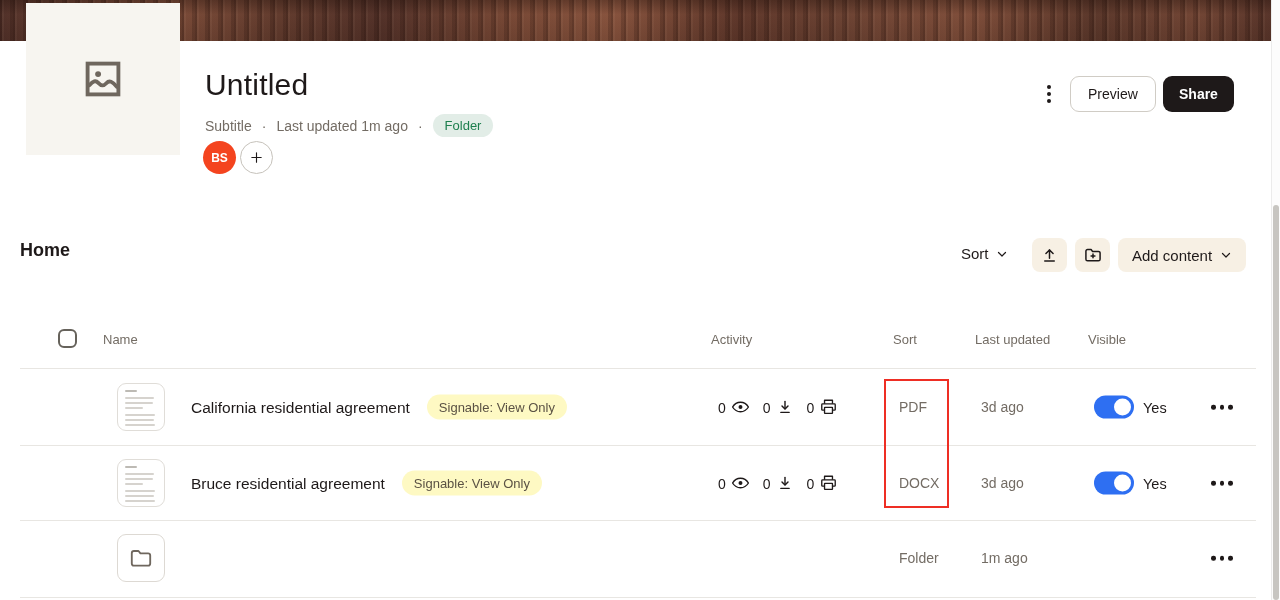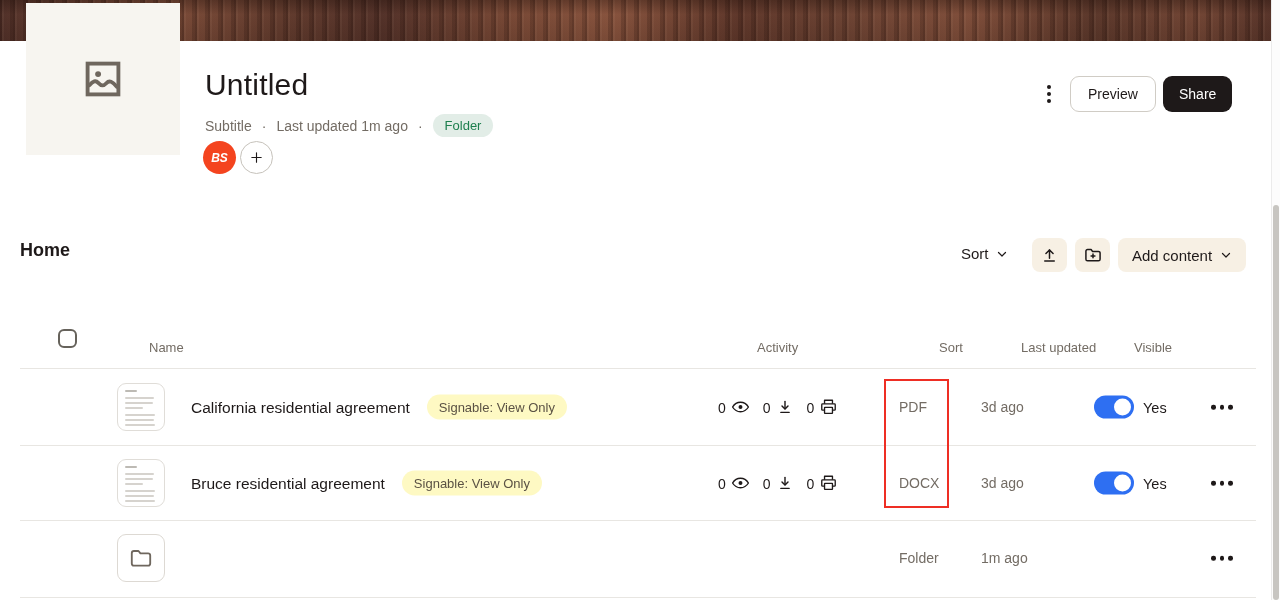--- a/index.html
+++ b/index.html
@@ -29,54 +29,54 @@
                 background:#f7f5f0; z-index:2; display:flex; align-items:center; justify-content:center; }
   .cover-icon { color:#6f675e; width:42px; height:42px; }
 
   
   .page-title { position:absolute; left:205px; top:68px; font-size:30px; font-weight:500;
                 color:#1e1919; letter-spacing:.2px; }
   .meta-row { position:absolute; left:205px; top:114px; display:flex; align-items:center;
               gap:10px; font-size:14px; color:#736c64; }
   .badge-active { background:#e2ede7; color:#1d7f4e; font-size:13px; padding:4px 12px;
                   border-radius:13px; }
-  .avatar-row { position:absolute; left:203px; top:141px; display:flex; align-items:center;font-style:italic; }
+  .avatar-row { position:absolute; left:203px; top:141px; display:flex; align-items:center; }
   .avatar { width:33px; height:33px; border-radius:50%; background:#f4441f; color:#fff;
             font-size:12px; font-weight:700; display:flex; align-items:center; justify-content:center; }
   .add-person { width:33px; height:33px; border-radius:50%; background:#fff;
                 border:1px solid #c6c2bb; margin-left:4px; display:flex; align-items:center;
                 justify-content:center; color:#1e1919; cursor:pointer; }
 
   .kebab { position:absolute; left:1039px; top:82px; width:20px; height:24px; display:flex;
            flex-direction:column; align-items:center; justify-content:center; gap:3px; cursor:pointer; }
   .kebab i { width:4px; height:4px; border-radius:50%; background:#1e1919; }
   .btn-preview { position:absolute; left:1070px; top:76px; height:36px; padding:0 17px;
                  background:#fff; border:1px solid #d0ccc5; border-radius:9px; font-size:14px;
                  font-weight:500; color:#1e1919; display:flex; align-items:center; cursor:pointer;
                  font-family:inherit; }
   .btn-share { position:absolute; left:1163px; top:76px; height:36px; padding:2px 16px;
-               background:#1e1919; border:none; border-radius:9px; font-size:14px; font-weight:400;
+               background:#1e1919; border:none; border-radius:9px; font-size:14px; font-weight:700;
                color:#fff; display:flex; align-items:center; cursor:pointer; font-family:inherit; }
 
   
   .home-title { position:absolute; left:20px; top:240px; font-size:18px; font-weight:700; }
   .sort-btn { position:absolute; left:961px; top:245px; display:flex; align-items:center; gap:7px;
               font-size:15px; font-weight:500; cursor:pointer; }
   .icon-btn { position:absolute; top:238px; width:35px; height:34px; background:#f7f0e4;
               border:none; border-radius:8px; display:flex; align-items:center; justify-content:center;
               color:#1e1919; cursor:pointer; }
   .upload-btn { left:1032px; }
   .newfolder-btn { left:1075px; }
   .add-content-btn { position:absolute; left:1118px; top:238px; height:34px; padding:0 14px;
                      background:#f7f0e4; border:none; border-radius:8px; display:flex;
                      align-items:center; gap:8px; font-size:15px; font-weight:500; color:#1e1919;
                      cursor:pointer; font-family:inherit; }
 
   
-  .col-head { position:absolute; top:340px; font-size:13px; color:#736c64;margin-left:46px; }
+  .col-head { position:absolute; top:332px; font-size:13px; color:#736c64; }
   .checkbox { position:absolute; left:58px; top:329px; width:19px; height:19px; border:2px solid #66625b;
               border-radius:6px; background:#fff; cursor:pointer; }
   .divider { position:absolute; left:20px; width:1236px; height:1px; background:#e8e6e2; }
 
   .row { position:absolute; left:0; width:1272px; height:76px;margin-left:6px; }
   .cell { position:absolute; top:50%; transform:translateY(-50%); }
 
   .doc-thumb { left:111px; width:48px; height:48px; background:#fff; border:1px solid #e0ddd8;
                border-radius:9px; overflow:hidden; }
   .doc-page { position:absolute; left:7px; right:7px; top:6px; bottom:5px; }

